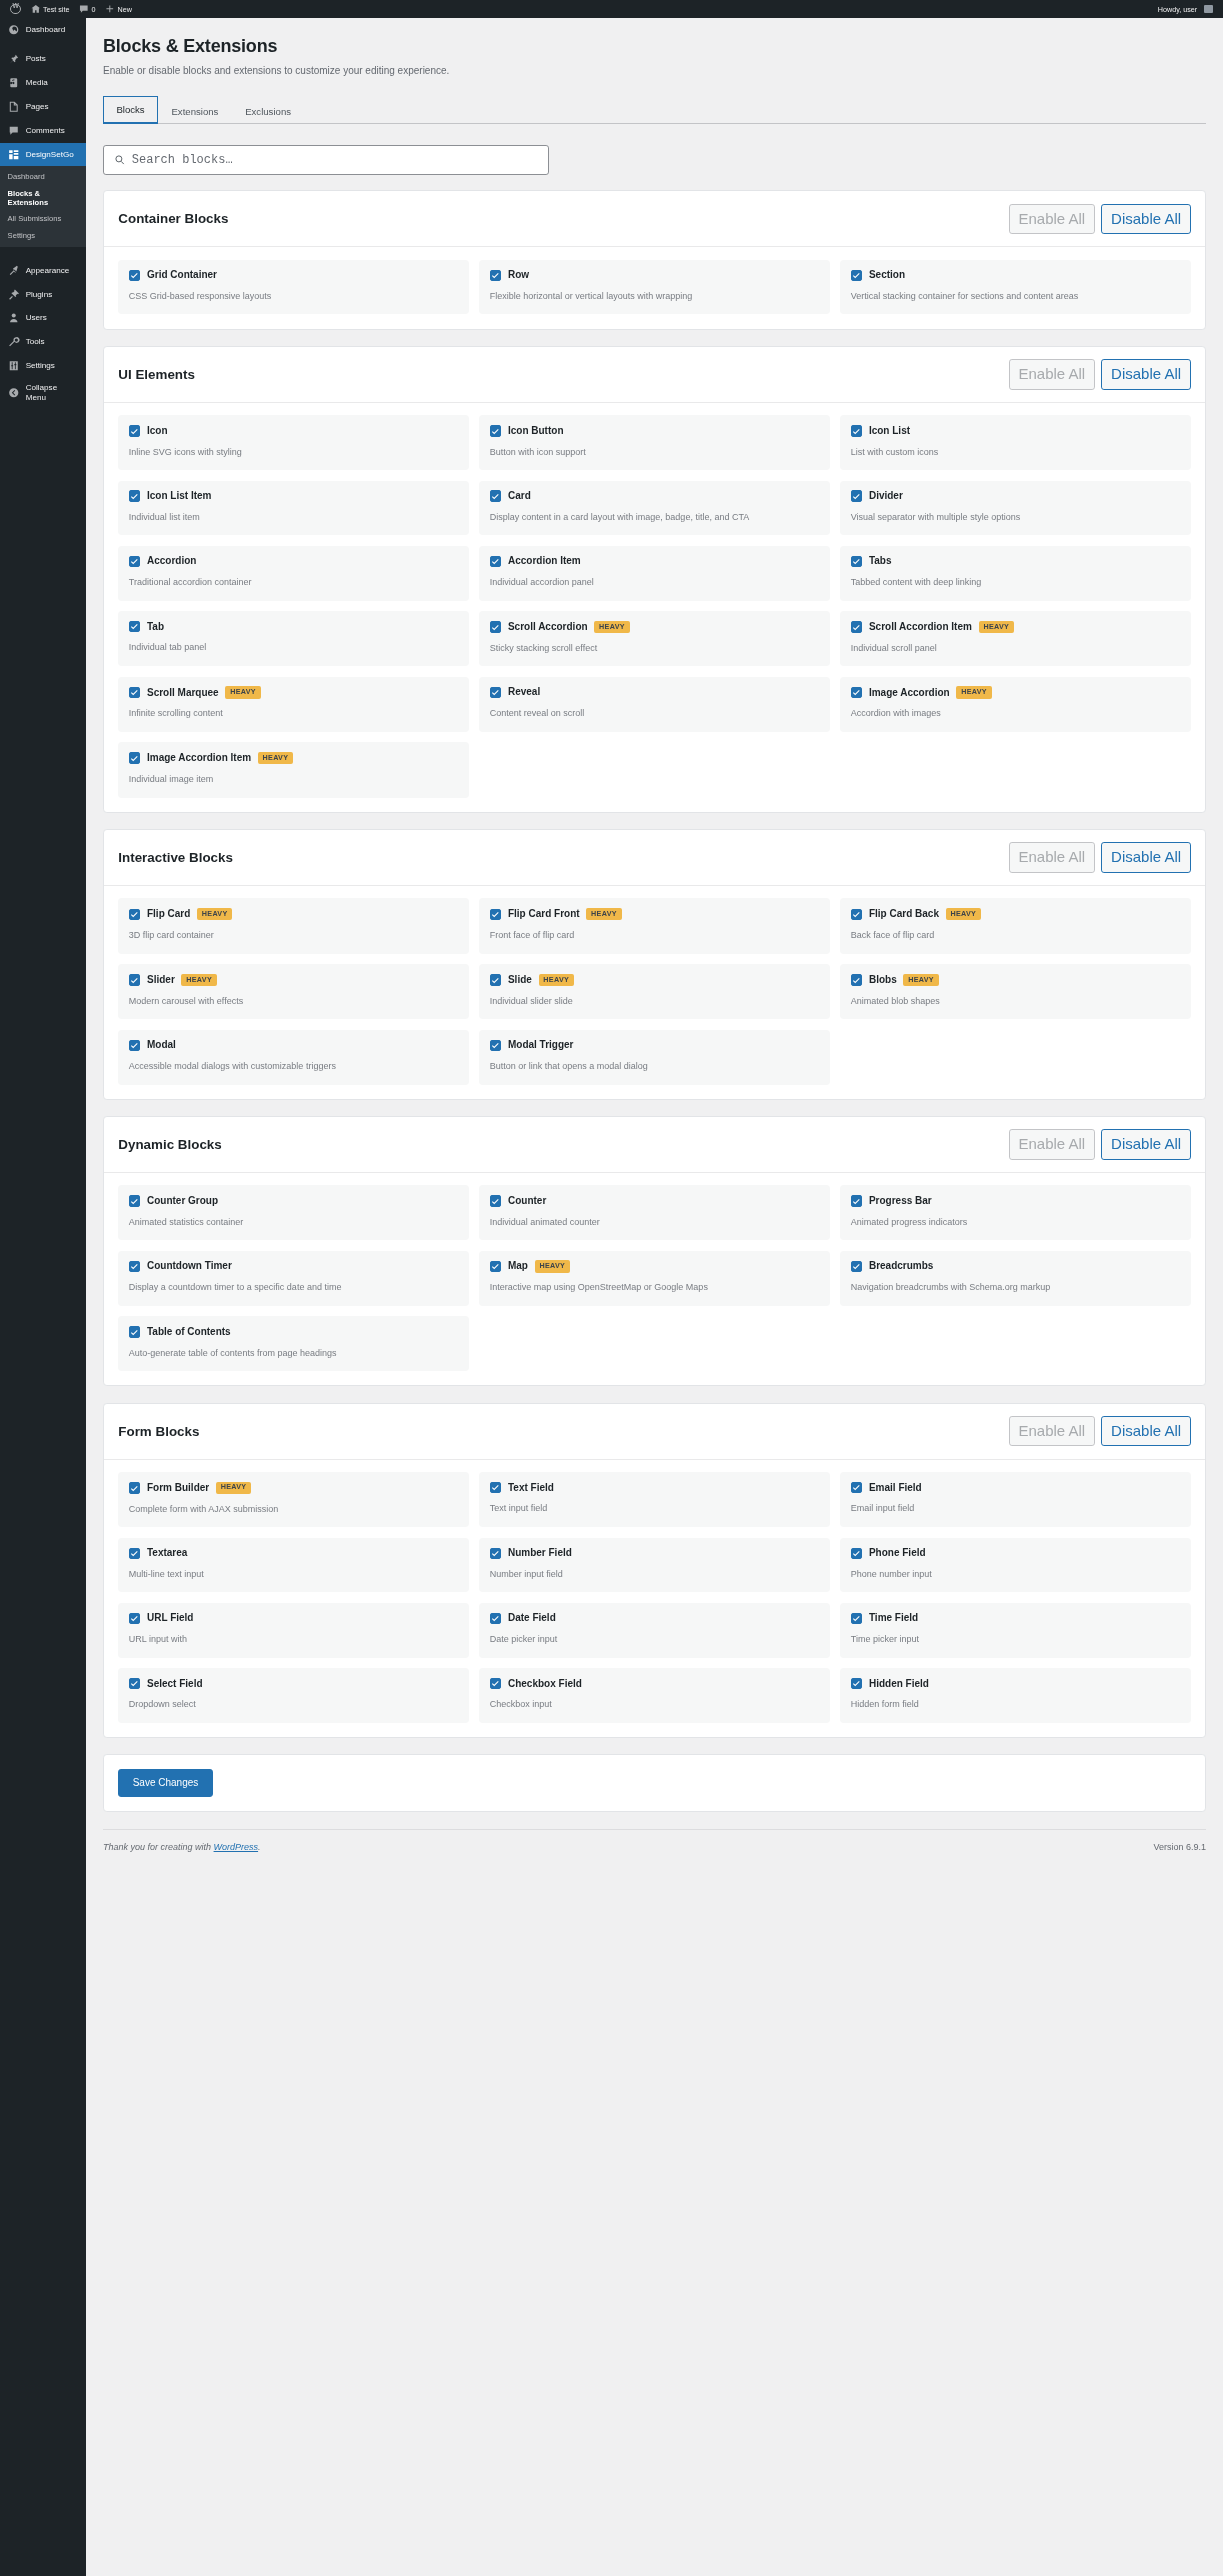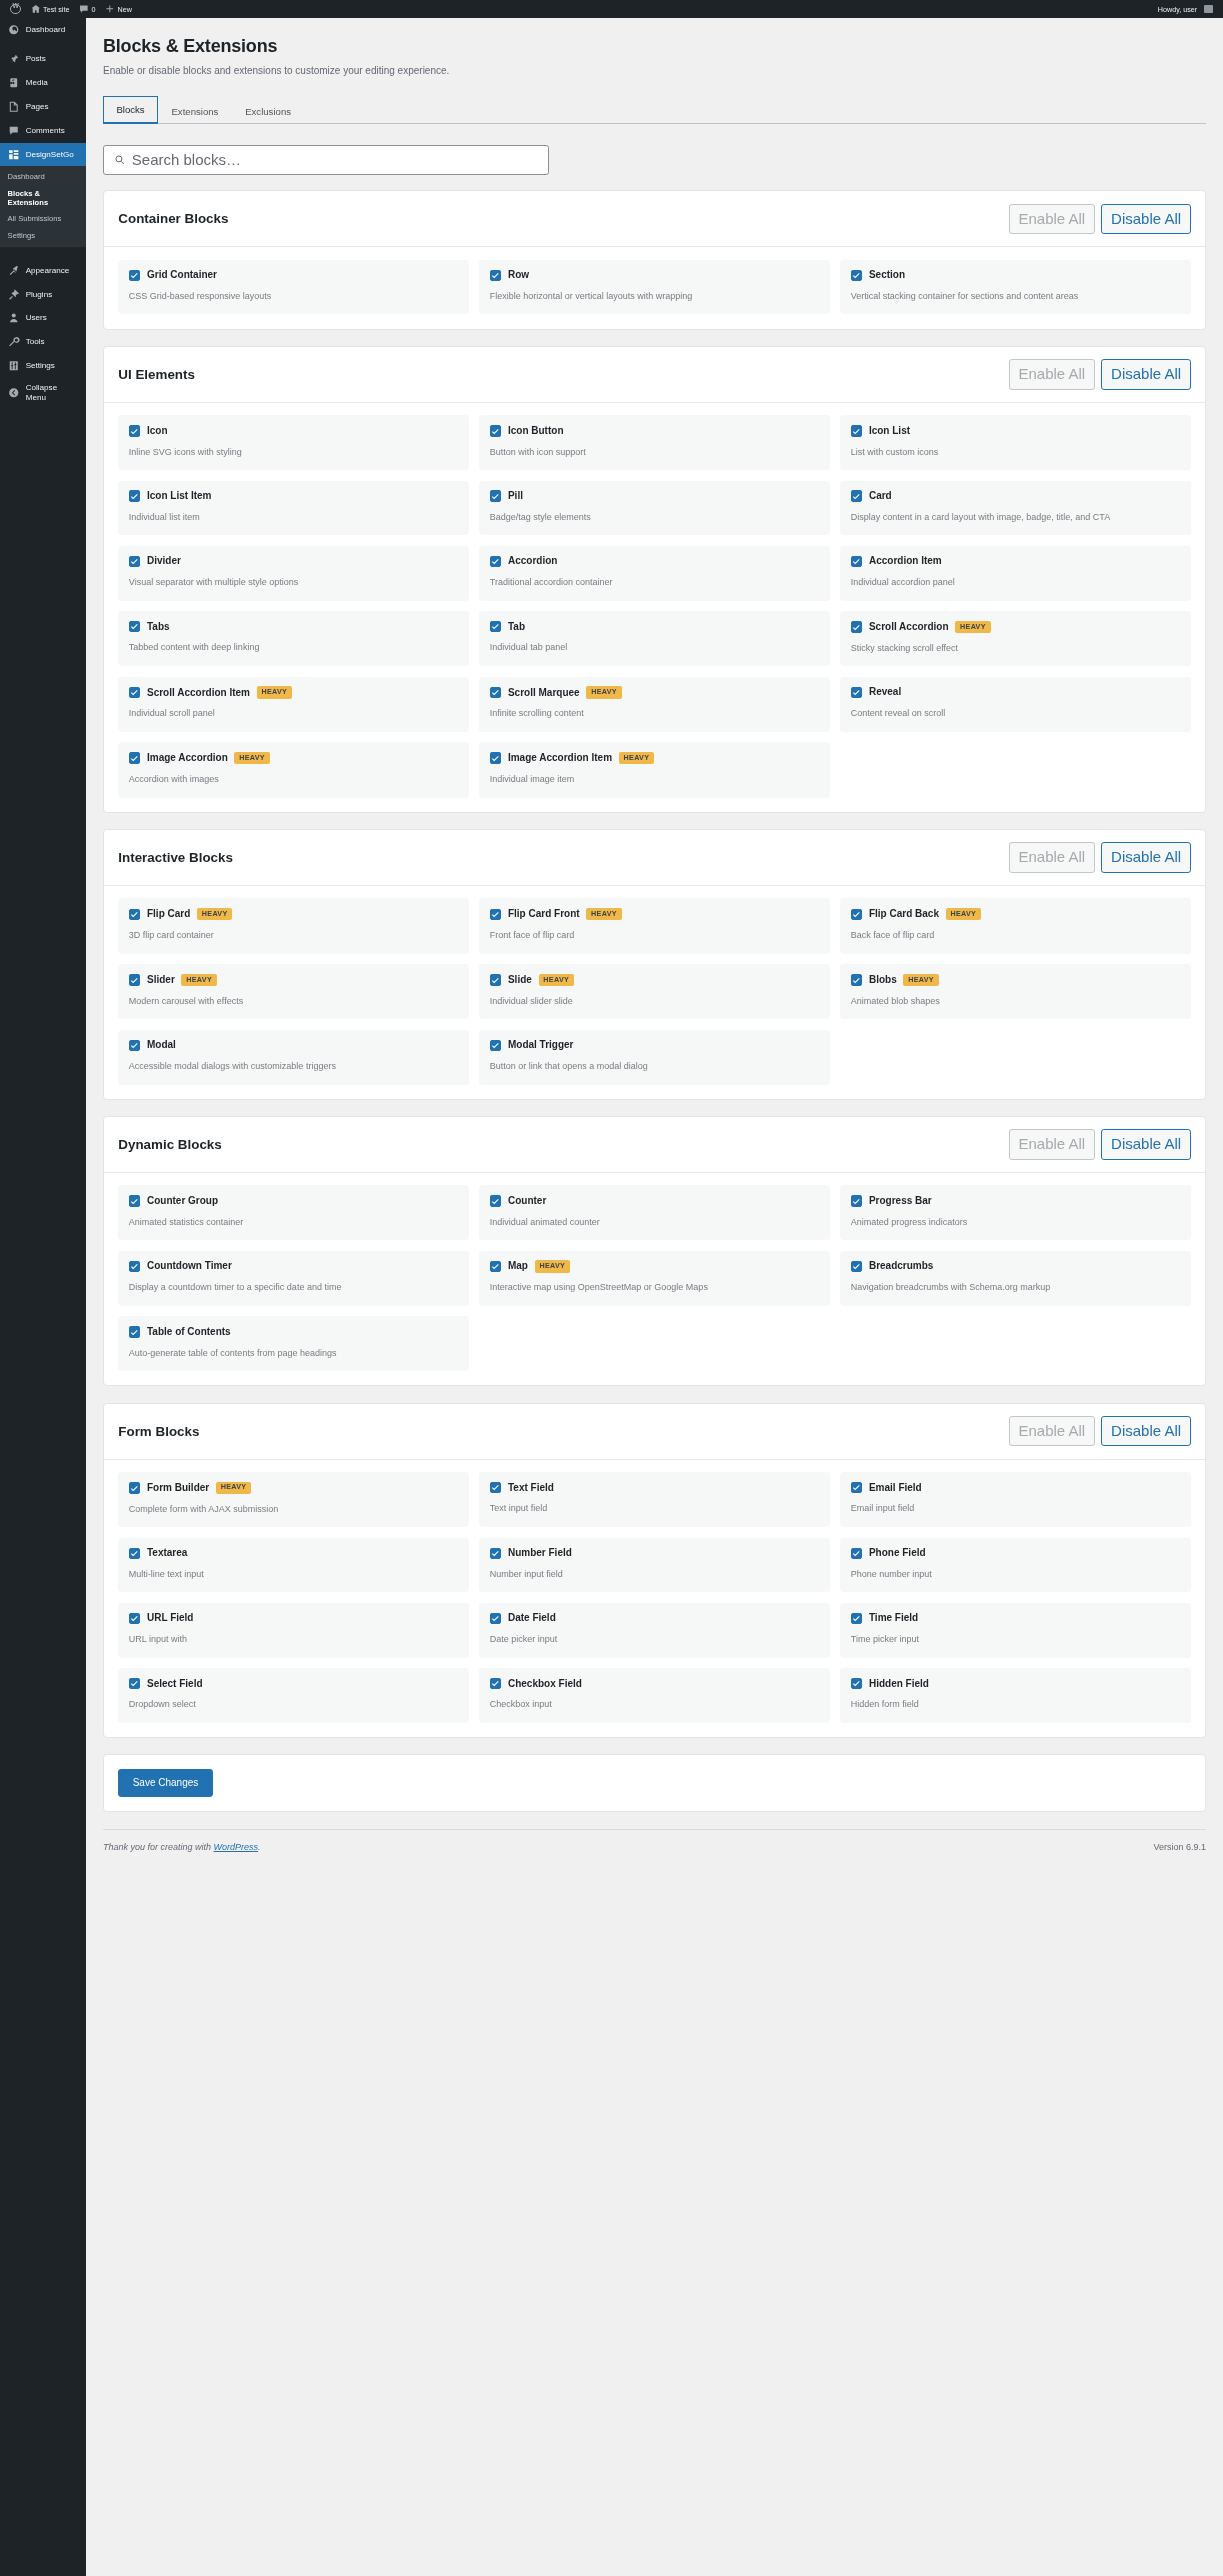--- a/index.html
+++ b/index.html
@@ -115,22 +115,22 @@
 
   
   .search-wrap { margin-bottom: 15.3px; }
   .search-box {
     width: 446px; height: 30px;
     background: #fff; border: 1px solid #8c8f94; border-radius: 2.9px;
     display: flex; align-items: center; gap: 6.7px; padding: 0 9.6px;
   }
   .search-box svg { stroke: #50575e; fill: none; }
   .search-box input {
-    border: none; outline: none; flex: 1; font-size: 15px;
-    font-family: Liberation Sans, sans-serif; color: #2c3338; background: transparent;
+    border: none; outline: none; flex: 1; font-size: 12px;
+    font-family: Liberation Mono, monospace; color: #2c3338; background: transparent;
   }
   .search-box input::placeholder { color: #646970; }
 
   
   .panel {
     background: #fff; border: 1px solid #e2e4e7; border-radius: 3.8px;
     margin-bottom: 16.2px; overflow: hidden;
   }
   .panel-head {
     display: flex; align-items: center; justify-content: space-between;
@@ -486,31 +486,20 @@
               </div>
               <div class="bcard-desc">Individual list item</div>
             </div>
             <div class="bcard">
               <div class="bcard-head">
                 <div class="cbox">
                   <svg width="8.6" height="8.6" viewBox="0 0 20 20">
                     <path d="M3 10.5l4.5 4.5L17 5.5"></path>
                   </svg>
                 </div>
-                <span class="bcard-name">Pill</span>
-              </div>
-              <div class="bcard-desc">Badge/tag style elements</div>
-            </div>
-            <div class="bcard">
-              <div class="bcard-head">
-                <div class="cbox">
-                  <svg width="8.6" height="8.6" viewBox="0 0 20 20">
-                    <path d="M3 10.5l4.5 4.5L17 5.5"></path>
-                  </svg>
-                </div>
                 <span class="bcard-name">Card</span>
               </div>
               <div class="bcard-desc">Display content in a card layout with image, badge, title, and CTA</div>
             </div>
             <div class="bcard">
               <div class="bcard-head">
                 <div class="cbox">
                   <svg width="8.6" height="8.6" viewBox="0 0 20 20">
                     <path d="M3 10.5l4.5 4.5L17 5.5"></path>
                   </svg>

